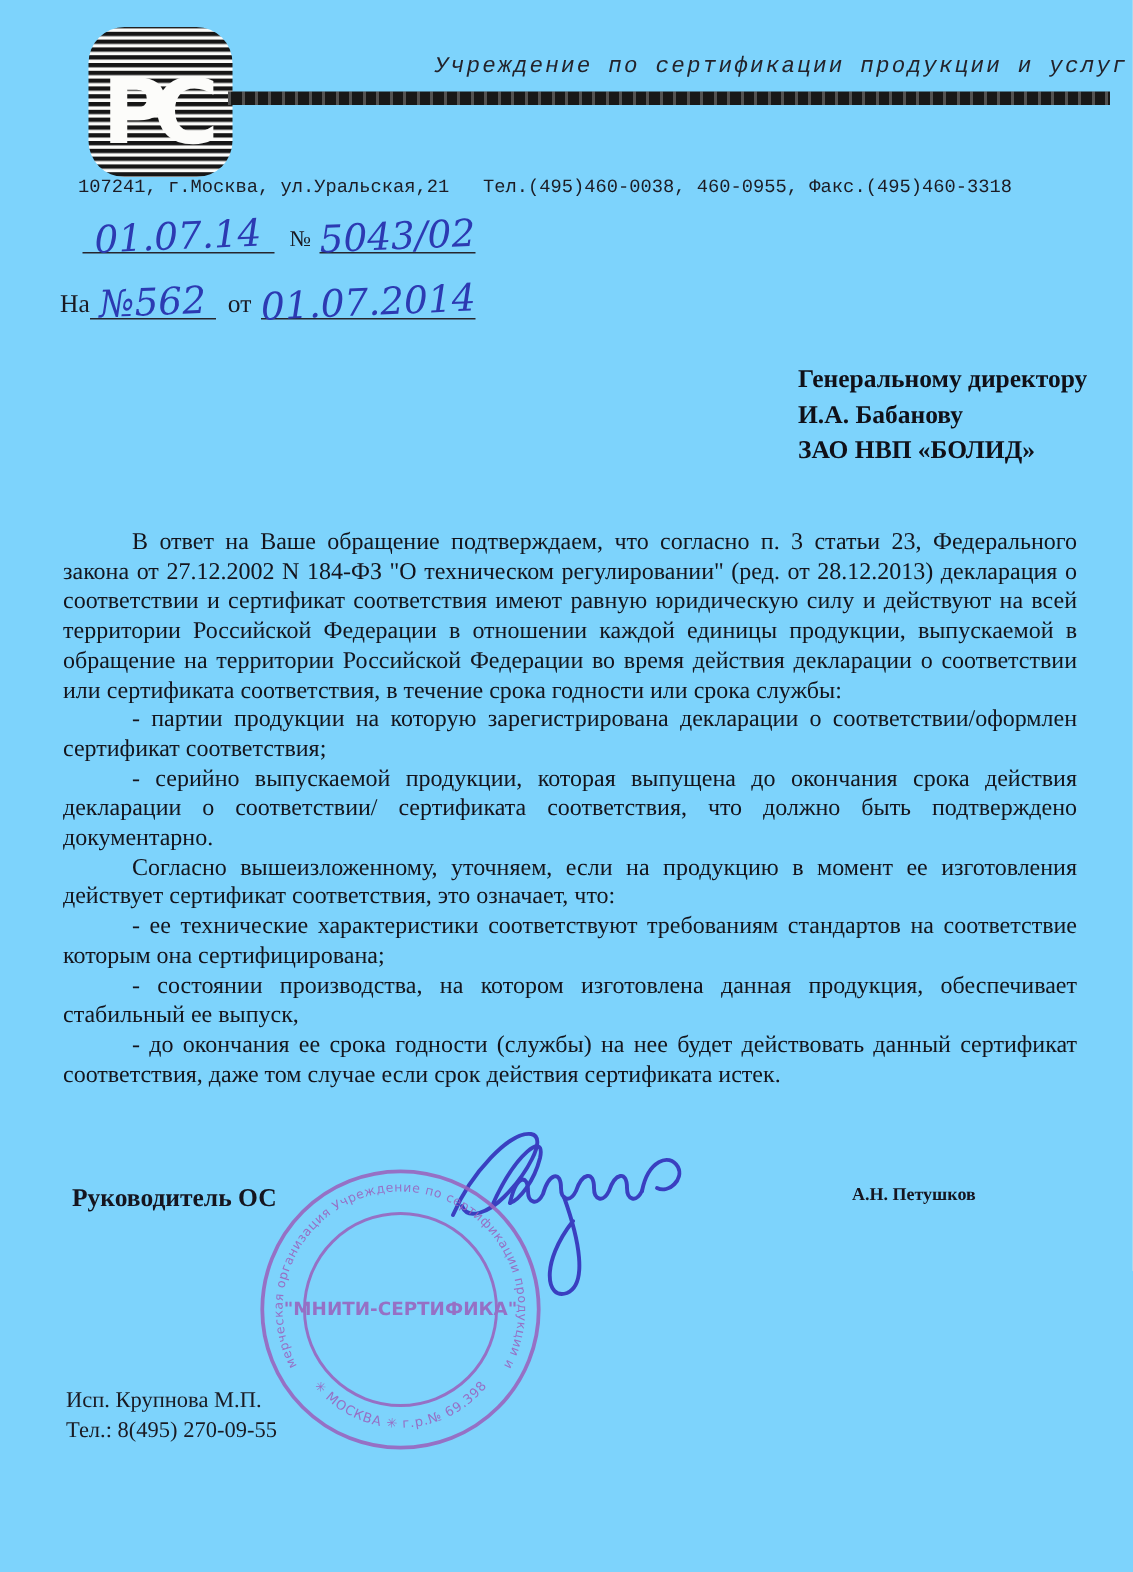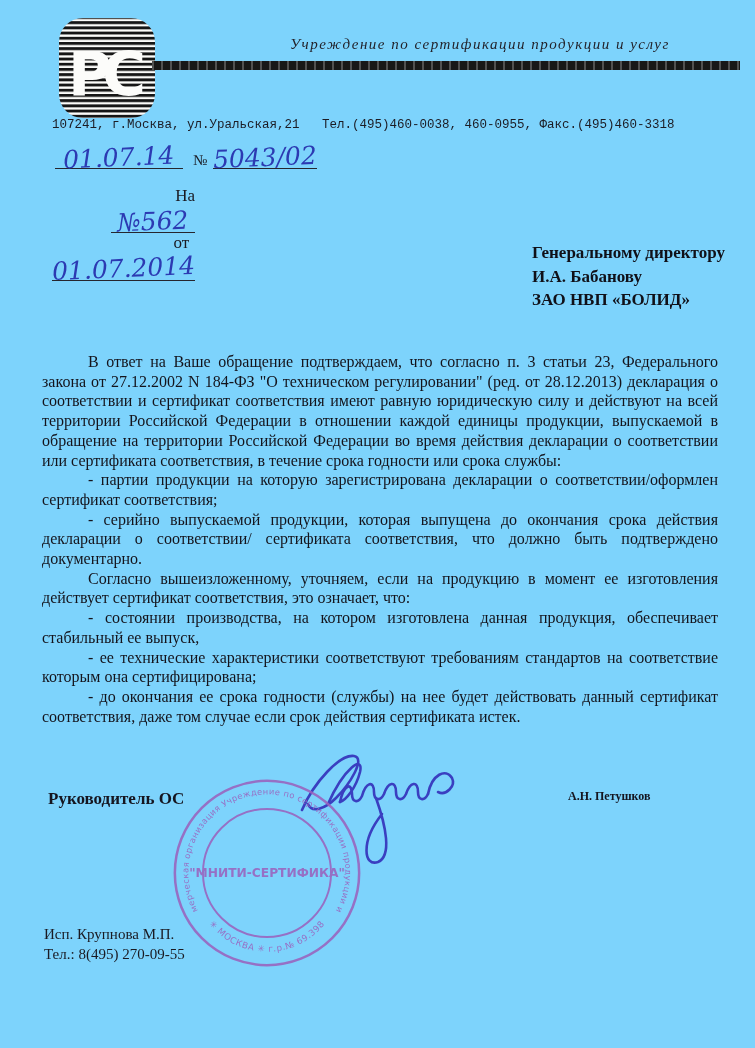--- a/index.html
+++ b/index.html
@@ -12,21 +12,21 @@
     width:755px;height:1048px;
     margin:0 auto;
     background:#7dd3fc;
     overflow:hidden;
     color:#15151f;
   }
   
   .logo{position:absolute;left:58px;top:16px;width:98px;height:104px;}
   .slogan{
     position:absolute;left:290px;top:36px;
-    font-family:Liberation Serif, serif;
+    font-family:Liberation Mono, monospace;
     font-style:italic;font-size:15px;letter-spacing:1.5px;color:#23232b;
     white-space:nowrap;
   }
   .header-bar{
     position:absolute;left:152px;top:61px;width:588px;height:9px;
     background:#181818;
     background-image:repeating-linear-gradient(90deg, rgba(255,255,255,.25) 0 2px, rgba(0,0,0,0) 2px 9px);
   }
   .org-title{
     position:absolute;left:194px;top:64px;
@@ -36,21 +36,21 @@
   }
   .address-line{
     position:absolute;left:52px;top:118px;
     font-family:"Liberation Mono", monospace;
     font-size:12.5px;color:#1c1c24;white-space:pre;
   }
   
   .ref-line{position:absolute;display:flex;align-items:flex-end;
     font-size:17px;color:#1a1a22;}
   .ref-line-1{left:55px;top:142px;}
-  .ref-line-2{left:52px;top:186px;flex-direction:column;}
+  .ref-line-2{left:40px;top:186px;}
   .blank{border-bottom:1.6px solid #26262e;text-align:center;position:relative;}
   .blank .hand{position:relative;bottom:-3px;}
   .hand{
     font-family:"DejaVu Serif", serif;font-style:italic;
     color:#2c3ab2;font-size:25px;line-height:1.05;
     display:inline-block;transform:rotate(-2.5deg);
     white-space:nowrap;
   }
   .ref-label{margin:0 6px 0 8px;}
   .num-sign{margin:0 6px 0 10px;font-size:15px;}
@@ -111,22 +111,22 @@
     <div>Генеральному директору</div>
     <div>И.А. Бабанову</div>
     <div>ЗАО НВП «БОЛИД»</div>
   </div>
 
   <div class="body-text">
     <p>В ответ на Ваше обращение подтверждаем, что согласно п. 3 статьи 23, Федерального закона от 27.12.2002 N 184-ФЗ "О техническом регулировании" (ред. от 28.12.2013) декларация о соответствии и сертификат соответствия имеют равную юридическую силу и действуют на всей территории Российской Федерации в отношении каждой единицы продукции, выпускаемой в обращение на территории Российской Федерации во время действия декларации о соответствии или сертификата соответствия, в течение срока годности или срока службы:</p>
     <p>- партии продукции на которую зарегистрирована декларации о соответствии/оформлен сертификат соответствия;</p>
     <p>- серийно выпускаемой продукции, которая выпущена до окончания срока действия декларации о соответствии/ сертификата соответствия, что должно быть подтверждено документарно.</p>
     <p>Согласно вышеизложенному, уточняем, если на продукцию в момент ее изготовления действует сертификат соответствия, это означает, что:</p>
+    <p>- ее технические характеристики соответствуют требованиям стандартов на соответствие которым она сертифицирована;</p>
     <p>- состоянии производства, на котором изготовлена данная продукция, обеспечивает стабильный ее выпуск,</p>
-    <p>- ее технические характеристики соответствуют требованиям стандартов на соответствие которым она сертифицирована;</p>
     <p>- до окончания ее срока годности (службы) на нее будет действовать данный сертификат соответствия, даже том случае если срок действия сертификата истек.</p>
   </div>
 
   <div class="sign-pos">Руководитель ОС</div>
   <div class="sign-name">А.Н. Петушков</div>
 
   <svg class="signature-svg" viewBox="0 0 192 148" xmlns="http://www.w3.org/2000/svg">
     <g fill="none" stroke="#3a3fc0" stroke-width="2.6" stroke-linecap="round">
       <path d="M14,66 C26,38 52,10 66,12 C78,14 62,40 48,54 C38,64 24,70 20,60"></path>
       <path d="M40,60 C56,24 76,10 72,28 C68,44 58,56 52,58"></path>

